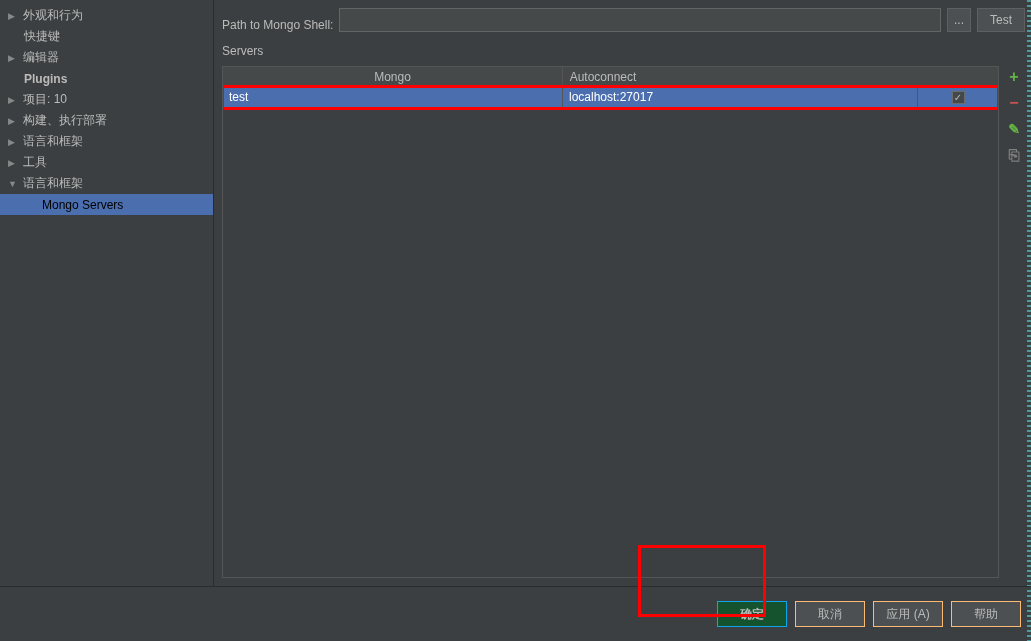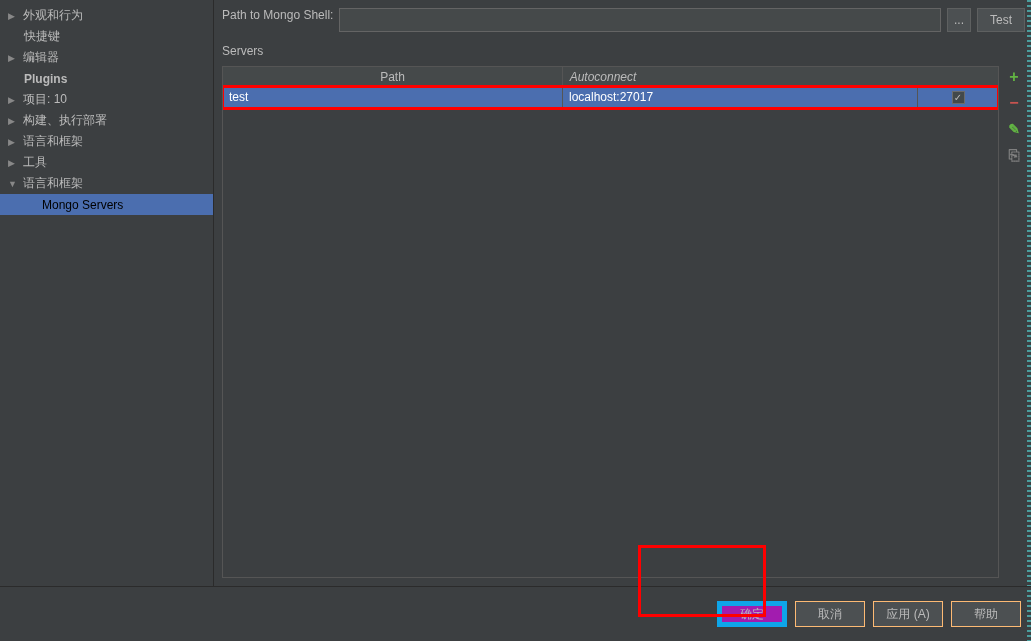--- a/index.html
+++ b/index.html
@@ -62,21 +62,21 @@
     }
     .content {
       flex: 1;
       display: flex;
       flex-direction: column;
       padding: 8px 6px 8px 8px;
       position: relative;
     }
     .path-row {
       display: flex;
-      align-items: flex-start;
+      align-items: flex-end;
       gap: 6px;
       margin-bottom: 12px;
     }
     .path-label {
       color: #bbbbbb;
       white-space: nowrap;
     }
     .path-input {
       flex: 1;
       background: #45494a;
@@ -132,21 +132,20 @@
       text-align: center;
       color: #bbbbbb;
       border-right: 1px solid #555555;
       height: 100%;
       display: flex;
       align-items: center;
       justify-content: center;
     }
     .th:last-child {
       border-right: none;
-      font-style: italic;
     }
     .th-label { width: 340px; }
     .th-url { flex: 1; }
     .th-autoconnect { width: 80px; }
     .table-row {
       display: flex;
       height: 20px;
       align-items: center;
       background: #4b6eaf;
       color: #ffffff;
@@ -213,22 +212,23 @@
     .footer-btn {
       min-width: 70px;
       height: 26px;
       background: #4c5052;
       border: 1px solid #fdba74;
       color: #bbbbbb;
       cursor: pointer;
       padding: 0 12px;
     }
     .footer-btn.primary {
-      border: 5px solid #0ea5e9;
-      background: #a21caf;
+      border: 1px solid #0ea5e9;
+      background: #14532d;
+      font-weight: bold;
     }
     .scroll-indicator {
       position: absolute;
       right: 0;
       top: 0;
       width: 4px;
       height: 100%;
       background: repeating-linear-gradient(
         to bottom,
         #4a9e9e 0px,
@@ -287,21 +287,21 @@
       <span class="path-label">Path to Mongo Shell:</span>
       <input class="path-input" type="text" value="" style="">
       <button class="browse-btn">...</button>
       <button class="test-btn">Test</button>
     </div>
     <div class="servers-label">Servers</div>
 
     <div class="table-area">
       <div class="table-wrapper">
         <div class="table-header">
-          <div class="th th-label">Path</div>
+          <div class="th th-label">Mongo</div>
           <div class="th th-autoconnect">Autoconnect</div>
         </div>
         <div class="table-row">
           <div class="td td-label">test</div>
           <div class="td td-url">localhost:27017</div>
           <div class="td td-autoconnect">
             <div class="checkbox">✓</div>
           </div>
         </div>
         <div class="highlight-box-1" style="top:18px;left:-2px;right:-2px;height:25px;"></div>

